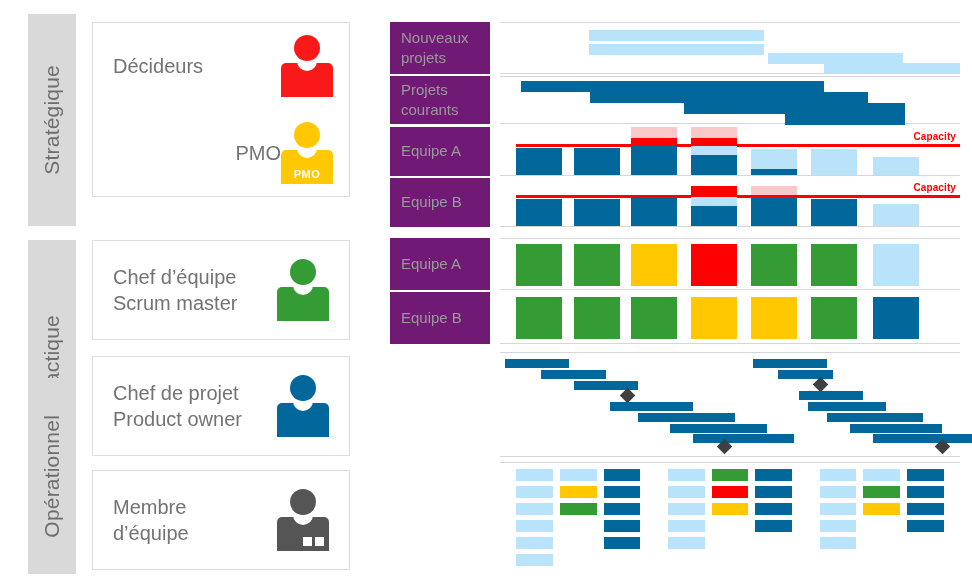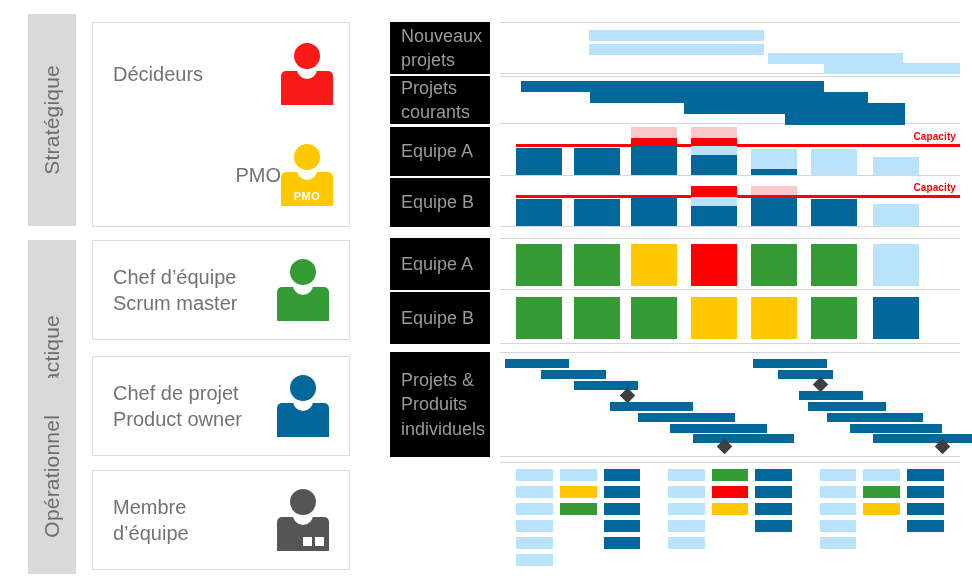--- a/index.html
+++ b/index.html
@@ -73,24 +73,24 @@
     text-align: center; font-size: 11px; color: #ffffff;
     font-weight: bold; letter-spacing: .5px; z-index: 3;
   }
   .person-icon .badge-squares {
     position: absolute; right: 5px; bottom: 5px;
     display: flex; gap: 3px; z-index: 3;
   }
   .person-icon .badge-squares i { display: block; width: 9px; height: 9px; background: #ffffff; }
   .row-label {
     position: absolute;
-    background: #000000;
+    background: #701a75;
     display: flex; align-items: center;
     padding-left: 11px;
-    font-size: 18px;
+    font-size: 15px;
     color: #9a9a9a;
     line-height: 1.35;
     white-space: pre-line;
   }
   .plot {
     position: absolute;
     background: #ffffff;
     border-top: 1px solid #d6d6d6;
     border-bottom: 1px solid #d6d6d6;
   }
@@ -125,21 +125,21 @@
   <div class="level-band" style="left:28px; top:14px; width:48px; height:212px;">
     <span class="level-text">Stratégique</span>
   </div>
   <div class="level-band" style="left:28px; top:240px; width:48px; height:230px;">
     <span class="level-text">Tactique</span>
   </div>
   <div class="level-band" style="left:28px; top:378px; width:48px; height:196px;">
     <span class="level-text">Opérationnel</span>
   </div>
 
-  <div class="role-card" style="left:92px; top:22px; width:258px; height:205px; padding:8px; display:block;text-decoration:underline;">
+  <div class="role-card" style="left:92px; top:22px; width:258px; height:175px; padding:8px; display:block;text-decoration:underline;">
     <div style="position:absolute; left:0; top:0; width:100%; height:50%; display:flex; align-items:center; justify-content:space-between; padding:0 16px 0 20px;">
       <span class="role-label">Décideurs</span>
       <span class="person-icon">
         <span class="head" style="background:#fa1919;"></span>
         <span class="notch"></span>
         <span class="body" style="background:#fa1919;"></span>
       </span>
     </div>
     <div style="position:absolute; left:0; top:50%; width:100%; height:50%; display:flex; align-items:center; justify-content:flex-end; padding:0 16px 0 20px;">
       <span class="role-label">PMO</span>
@@ -258,23 +258,20 @@
   <div class="plot no-top" style="left:500px; top:292px; width:460px; height:52px;">
     <div class="gbar" style="left:3.5%;  top:5px; width:10%; height:42px; background:#349b35;"></div>
     <div class="gbar" style="left:16%;   top:5px; width:10%; height:42px; background:#349b35;"></div>
     <div class="gbar" style="left:28.5%; top:5px; width:10%; height:42px; background:#349b35;"></div>
     <div class="gbar" style="left:41.5%; top:5px; width:10%; height:42px; background:#ffc800;"></div>
     <div class="gbar" style="left:54.5%; top:5px; width:10%; height:42px; background:#ffc800;"></div>
     <div class="gbar" style="left:67.5%; top:5px; width:10%; height:42px; background:#349b35;"></div>
     <div class="gbar" style="left:81%;   top:5px; width:10%; height:42px; background:#02679a;"></div>
   </div>
 
-  <div class="row-label" style="left:390px; top:352px; width:100px; height:105px;">Projets &amp;
-Produits
-individuels</div>
   <div class="plot" style="left:500px; top:352px; width:460px; height:105px;">
     <div class="gbar" style="left:1%;  top:6px;  width:14%; height:9px; background:#02679a;"></div>
     <div class="gbar" style="left:9%;  top:17px; width:14%; height:9px; background:#02679a;"></div>
     <div class="gbar" style="left:16%; top:28px; width:14%; height:9px; background:#02679a;"></div>
     <div class="milestone" style="left:26.5%; top:37px;"></div>
     <div class="gbar" style="left:24%; top:49px; width:18%; height:9px; background:#02679a;"></div>
     <div class="gbar" style="left:30%; top:60px; width:21%; height:9px; background:#02679a;"></div>
     <div class="gbar" style="left:37%; top:71px; width:21%; height:9px; background:#02679a;"></div>
     <div class="gbar" style="left:42%; top:81px; width:22%; height:9px; background:#02679a;"></div>
     <div class="milestone" style="left:47.5%; top:88px;"></div>

